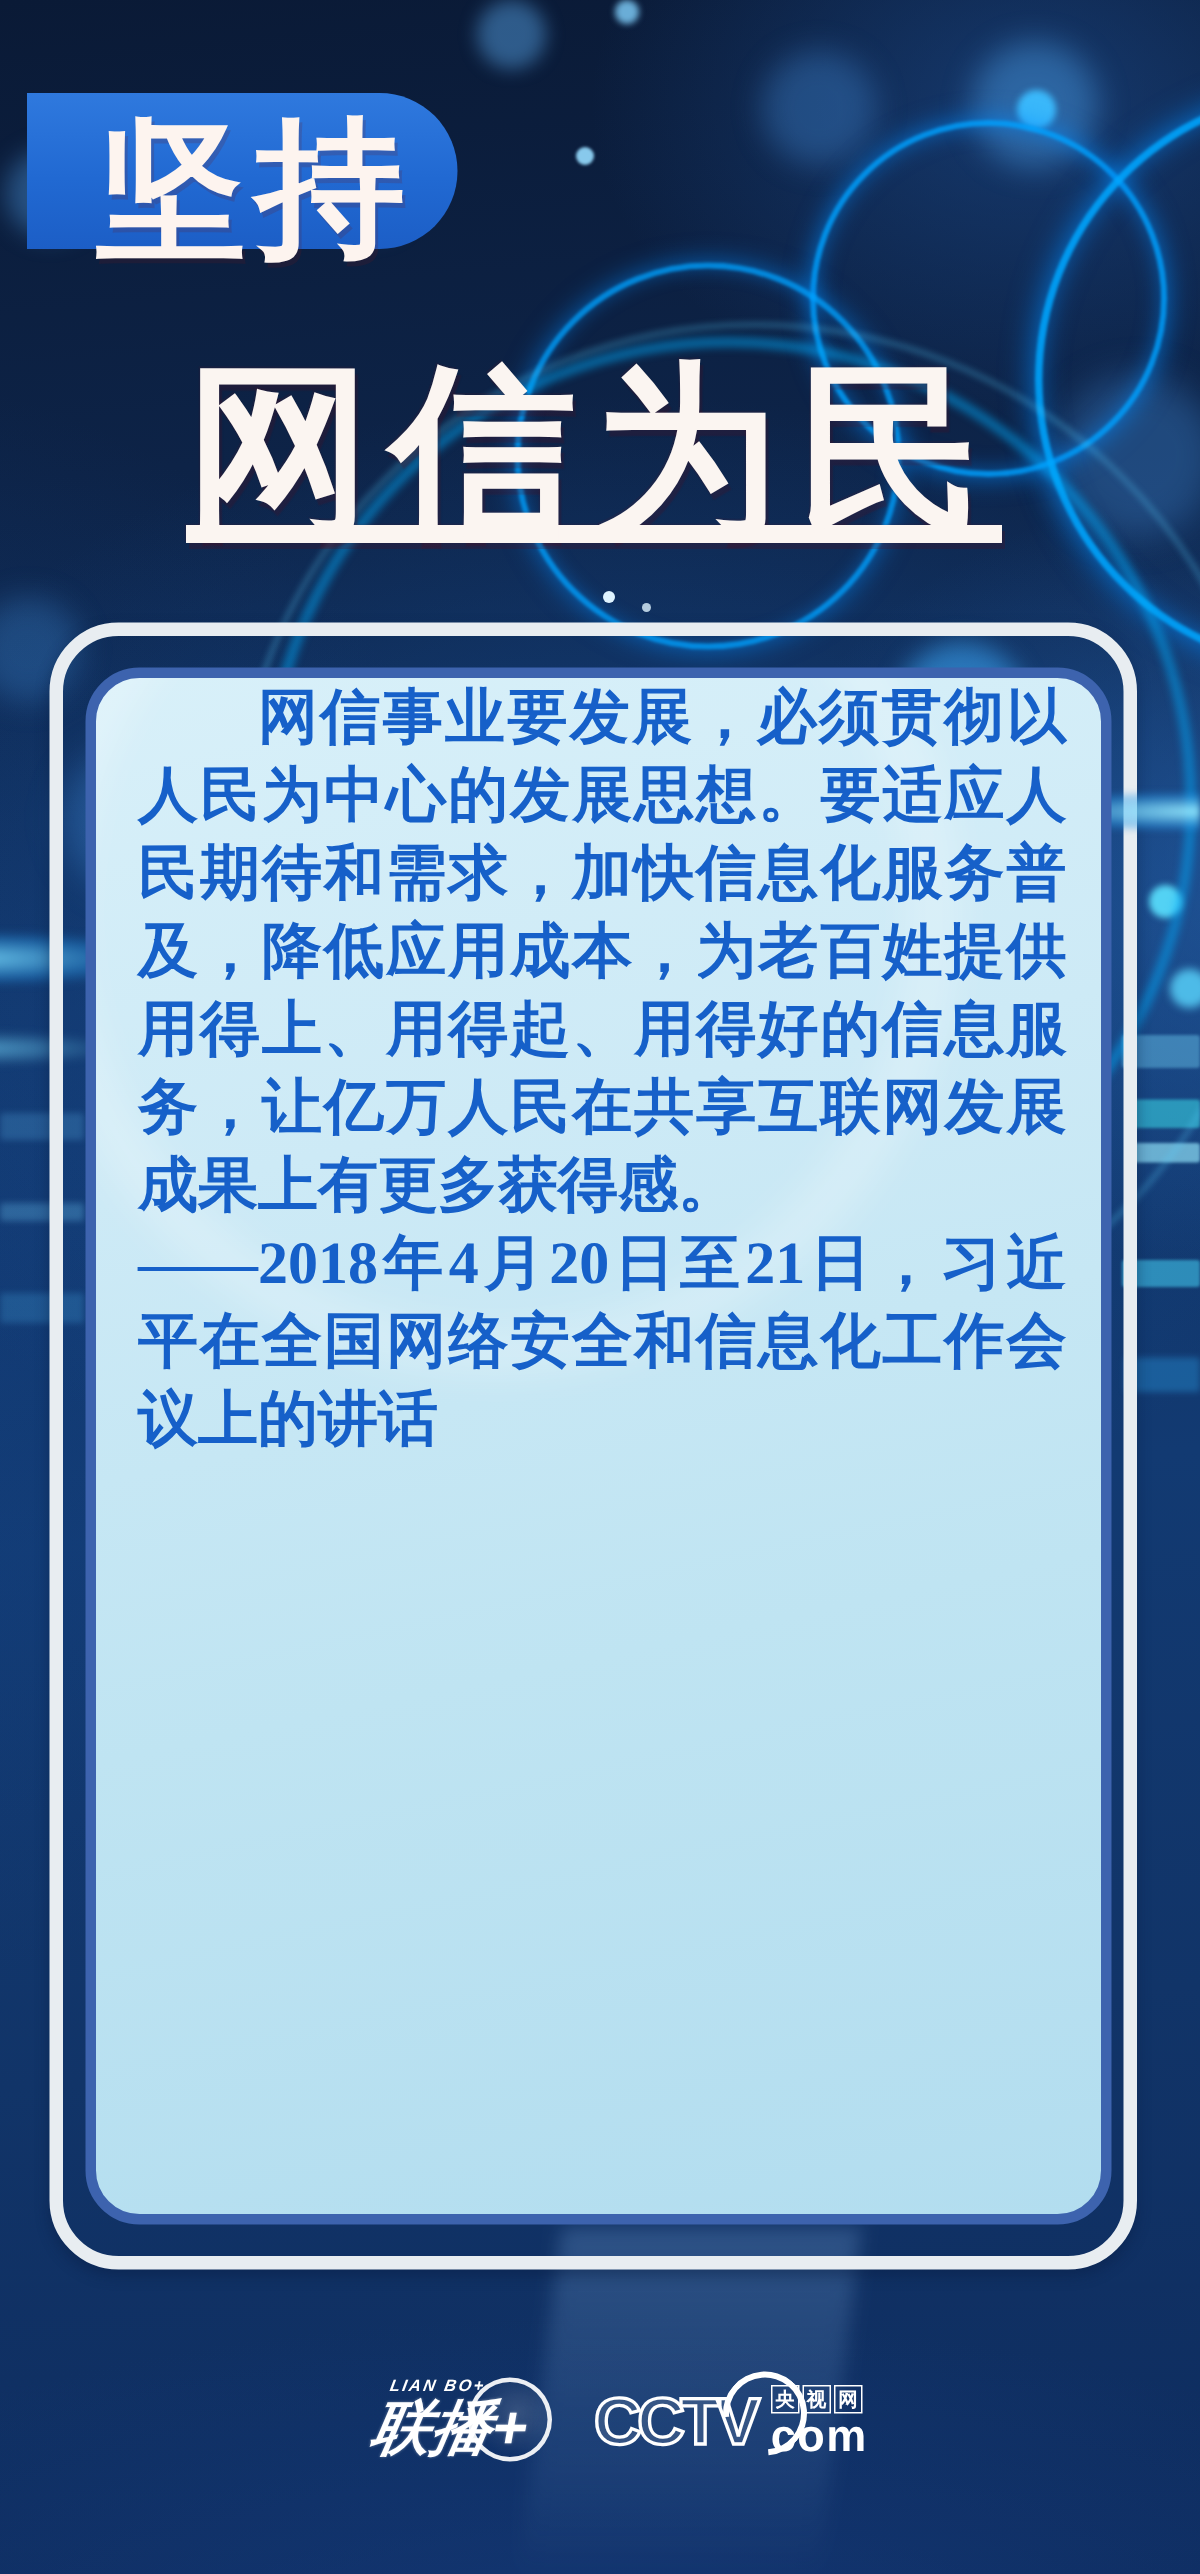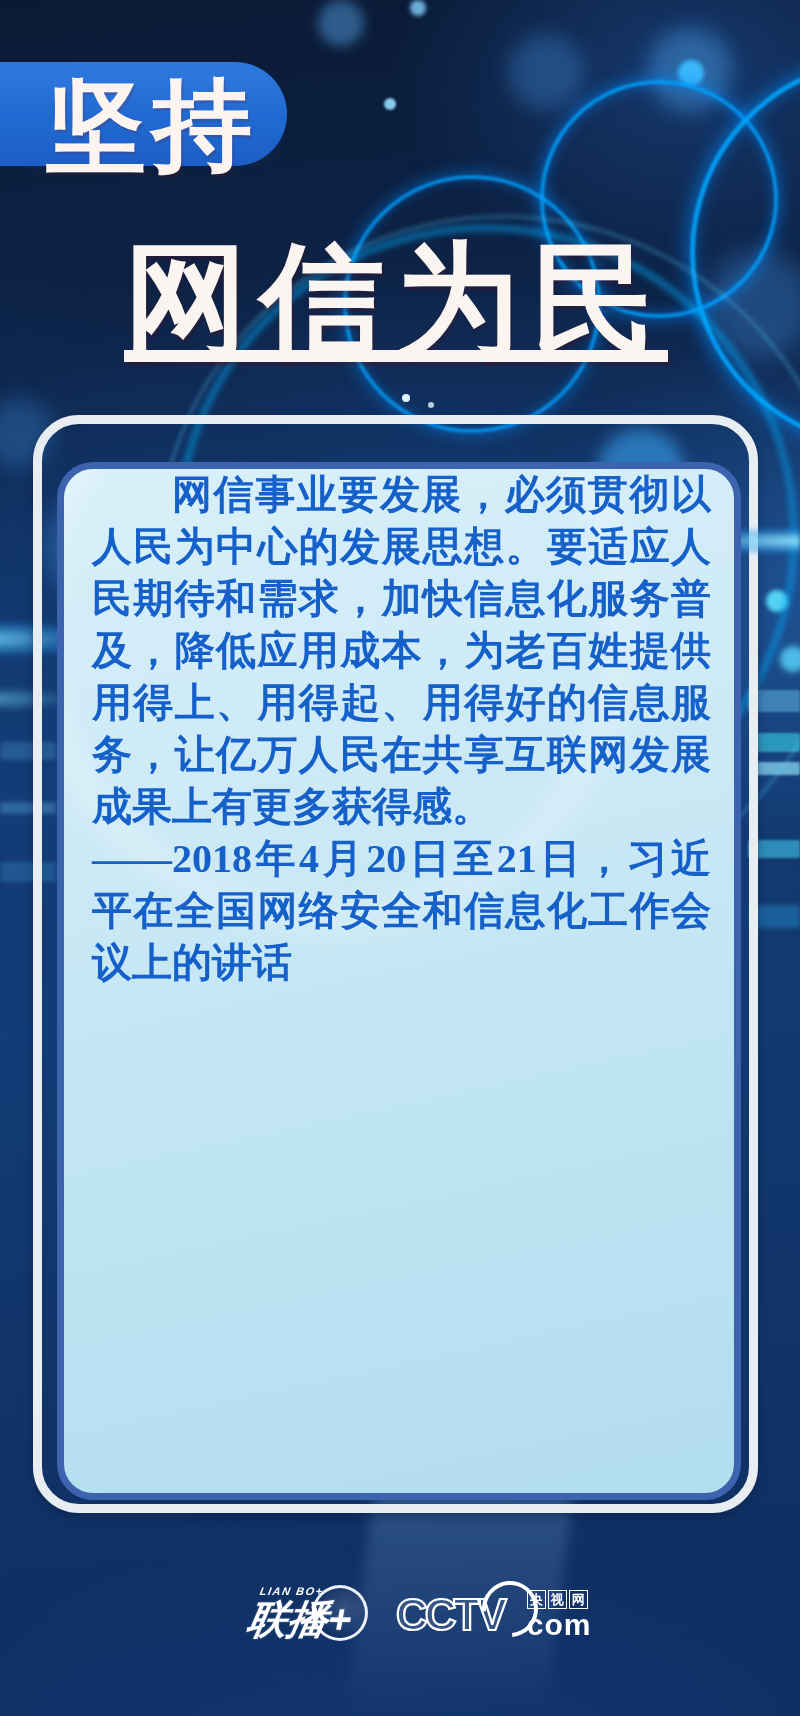--- a/index.html
+++ b/index.html
@@ -16,21 +16,21 @@
   }
   
   .bokeh{position:absolute;border-radius:50%;z-index:1;}
   .ring{position:absolute;border-radius:50%;z-index:1;}
   .arcD{position:absolute;border-radius:50%;z-index:3;}
   .techbar{position:absolute;z-index:2;border-radius:2px;}
   .flare{position:absolute;z-index:2;}
   .speck{position:absolute;border-radius:50%;background:#dff4ff;z-index:3;}
   
   .badge{
-    position:absolute;left:0;top:62px;height:104px;width:287px;z-index:6;
+    position:absolute;left:18px;top:62px;height:104px;width:287px;z-index:6;
     background:linear-gradient(180deg,#2f79de 0%,#2169d2 55%,#1c5ec6 100%);
     border-radius:0 65px 65px 0;
   }
   .badge .t{
     font-family:"Liberation Serif","DejaVu Serif",serif;font-weight:700;
     font-size:100px;line-height:130px;letter-spacing:6px;color:#fdf4ef;
     padding-left:46px;white-space:nowrap;
     text-shadow:2px 3px 0 rgba(110,20,30,.18);
   }
   
@@ -45,21 +45,21 @@
   
   .frame{
     position:absolute;left:33px;top:415px;width:725px;height:1098px;z-index:4;
     border:9px solid #e8edf1;border-radius:46px;box-sizing:border-box;
     box-shadow:0 4px 9px rgba(8,28,66,.45);
   }
   .card{
     position:absolute;left:57px;top:445px;width:684px;height:1038px;z-index:5;
     box-sizing:border-box;border:7px solid #3d63ae;border-radius:36px;
     background:linear-gradient(168deg,#d8f0f9 0%,#cdeaf6 30%,#bfe4f2 62%,#b2ddef 100%);
-    padding:0 23px 0 28px;overflow:hidden;margin-top:17px;
+    padding:0 23px 0 28px;overflow:hidden;
   }
   .card::before{
     content:"";position:absolute;left:-40px;top:-150px;width:560px;height:560px;
     border:26px solid rgba(255,255,255,.30);border-radius:50%;filter:blur(14px);
     pointer-events:none;
   }
   .card p{
     position:relative;
     font-family:"Liberation Serif","DejaVu Serif",serif;font-weight:700;
     font-size:40px;line-height:52px;color:#1660c9;text-align:justify;margin:0;
@@ -78,21 +78,21 @@
   }
   .lianbo .tag{
     position:absolute;left:12px;top:1px;color:#fff;font-style:italic;font-weight:700;
     font-size:11px;letter-spacing:1.5px;transform:skewX(-10deg);white-space:nowrap;
   }
   .lianbo .name{
     position:absolute;left:0;top:13px;color:#fff;font-style:italic;font-weight:800;
     font-size:40px;line-height:44px;transform:skewX(-10deg);white-space:nowrap;
     text-shadow:0 0 2px rgba(255,255,255,.4);
   }
-  .cctv{position:absolute;left:396px;top:6px;height:58px;display:flex;align-items:center;gap:13px;}
+  .cctv{position:absolute;left:396px;top:6px;height:58px;display:flex;align-items:center;}
   .cctv .letters{
     position:relative;font-weight:800;font-size:44px;line-height:56px;letter-spacing:-3px;
     color:rgba(255,255,255,.10);-webkit-text-stroke:2.2px #fff;white-space:nowrap;
   }
   .cctv .vring{
     position:absolute;left:86px;top:-6px;width:56px;height:56px;border-radius:50%;
     border:4px solid #fff;border-left-color:transparent;box-sizing:border-box;
     transform:rotate(-50deg);
   }
   .cctv .col{display:flex;flex-direction:column;margin-left:10px;}

